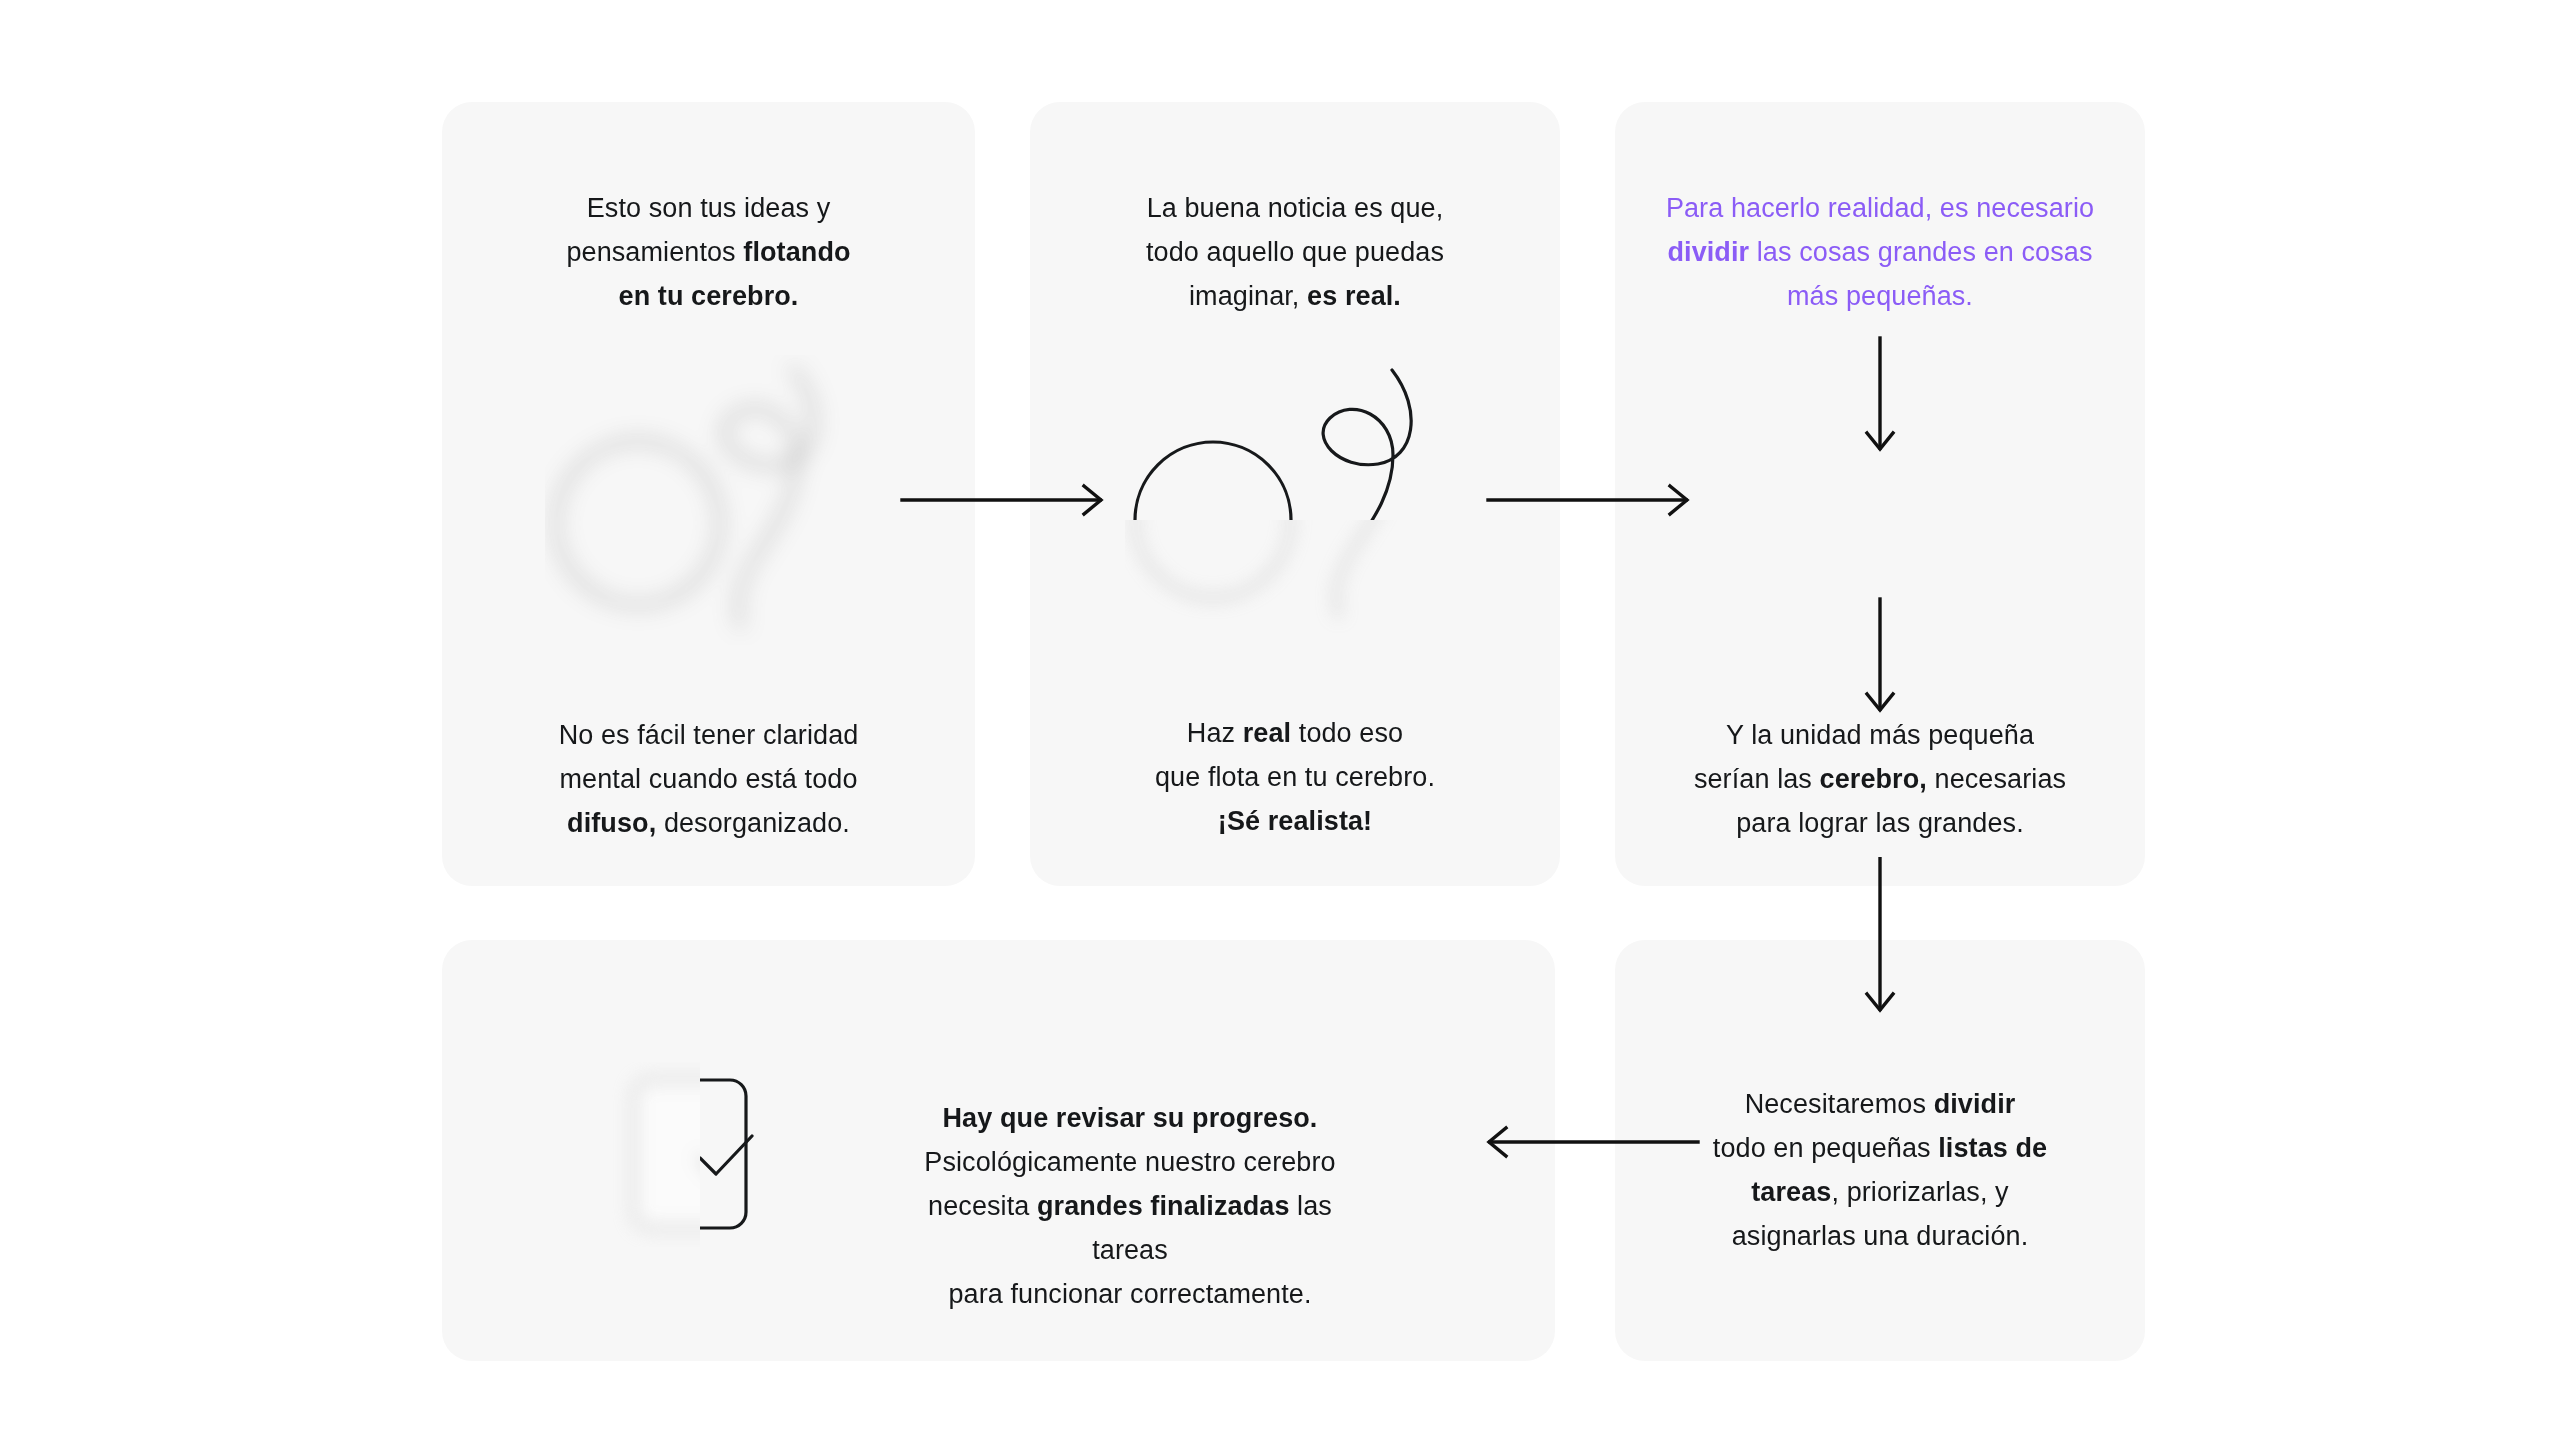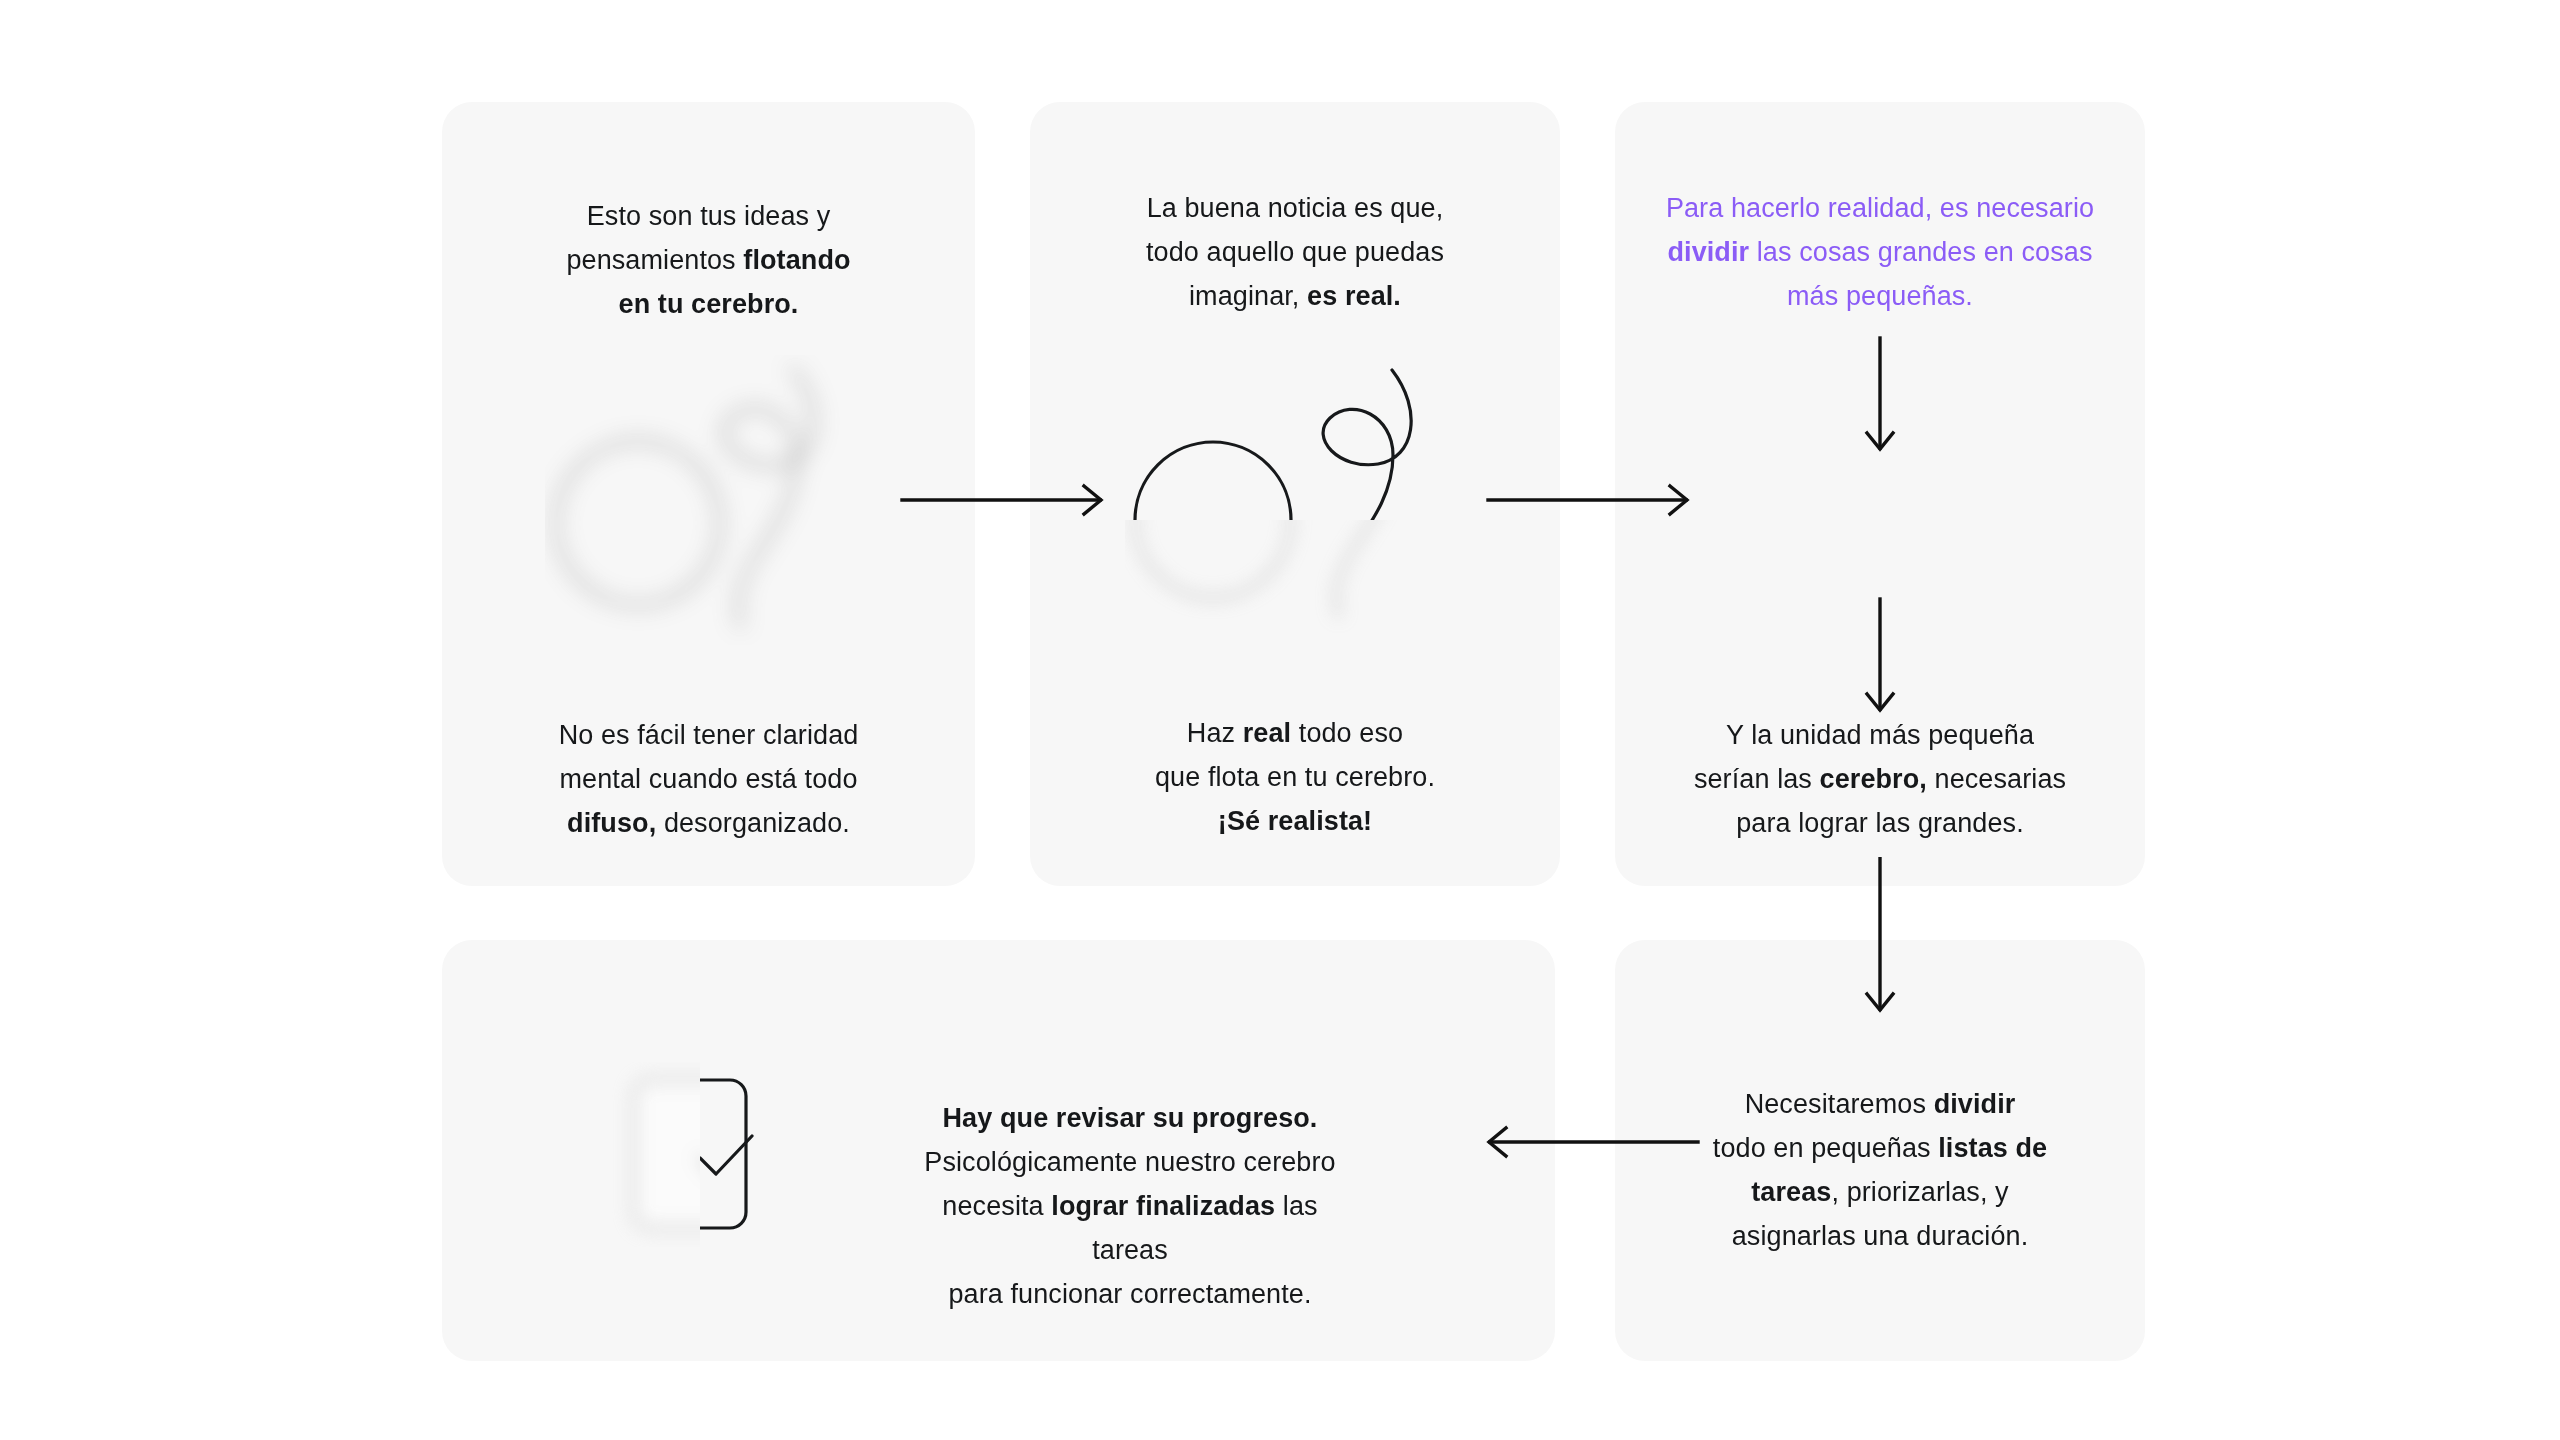--- a/index.html
+++ b/index.html
@@ -24,21 +24,21 @@
     font-size: 27px;
     line-height: 1.63;
     letter-spacing: 0.1px;
     font-weight: 400;
     white-space: pre-line;
   }
   .txt b { font-weight: 700; }
 
   
   #card1 { left: 442px; top: 102px; width: 533px; height: 784px; }
-  #c1-top  { left: 442px; top: 186px;  width: 533px; margin-top: 8px; }
+  #c1-top  { left: 442px; top: 186px;  width: 533px; }
   #c1-bot  { left: 442px; top: 713px;  width: 533px; }
 
   
   #card2 { left: 1030px; top: 102px; width: 530px; height: 784px; }
   #c2-top  { left: 1030px; top: 186px; width: 530px; }
   #c2-bot  { left: 1030px; top: 711px; width: 530px; }
 
   
   #card3 { left: 1615px; top: 102px; width: 530px; height: 784px; }
   #c3-top { left: 1600px; top: 186px; width: 560px; }
@@ -142,21 +142,21 @@
 
   <div class="txt" id="c1-top" style="color: rgb(22, 24, 26);">Esto son tus ideas y<br>pensamientos <b>flotando<br>en tu cerebro.</b></div>
   <div class="txt" id="c1-bot" style="color: rgb(22, 24, 26);">No es fácil tener claridad<br>mental cuando está todo<br><b>difuso,</b> desorganizado.</div>
 
   <div class="txt" id="c2-top" style="color: rgb(22, 24, 26);">La buena noticia es que,<br>todo aquello que puedas<br>imaginar, <b>es real.</b></div>
   <div class="txt" id="c2-bot" style="color: rgb(22, 24, 26);">Haz <b>real</b> todo eso<br>que flota en tu cerebro.<br><b>¡Sé realista!</b></div>
 
   <div class="txt" id="c3-top" style="color: #8b5cf6;">Para hacerlo realidad, es necesario<br><b>dividir</b> las cosas grandes en cosas<br>más pequeñas.</div>
   <div class="txt" id="c3-bot" style="color: rgb(22, 24, 26);">Y la unidad más pequeña<br>serían las <b>cerebro,</b> necesarias<br>para lograr las grandes.</div>
 
-  <div class="txt" id="c4-txt" style="color: rgb(22, 24, 26);"><b>Hay que revisar su progreso.</b><br>Psicológicamente nuestro cerebro<br>necesita <b>lograr finalizadas</b> las tareas<br>para funcionar correctamente.</div>
+  <div class="txt" id="c4-txt" style="color: rgb(22, 24, 26);"><b>Hay que revisar su progreso.</b><br>Psicológicamente nuestro cerebro<br>necesita <b>grandes finalizadas</b> las tareas<br>para funcionar correctamente.</div>
 
   <div class="txt" id="c5-txt" style="color: rgb(22, 24, 26);">Necesitaremos <b>dividir</b><br>todo en pequeñas <b>listas de<br>tareas</b>, priorizarlas, y<br>asignarlas una duración.</div>
 
   <div class="arrow" id="arrow1">
     <svg width="210" height="60" viewBox="0 0 210 60" fill="none" xmlns="http://www.w3.org/2000/svg">
       <path d="M2 30 H200" stroke="#111111" stroke-width="3.4" stroke-linecap="square"></path>
       <path d="M184 16 L201 30 L184 44" stroke="#111111" stroke-width="3.4" fill="none" stroke-linecap="square" stroke-linejoin="miter"></path>
     </svg>
   </div>
 

